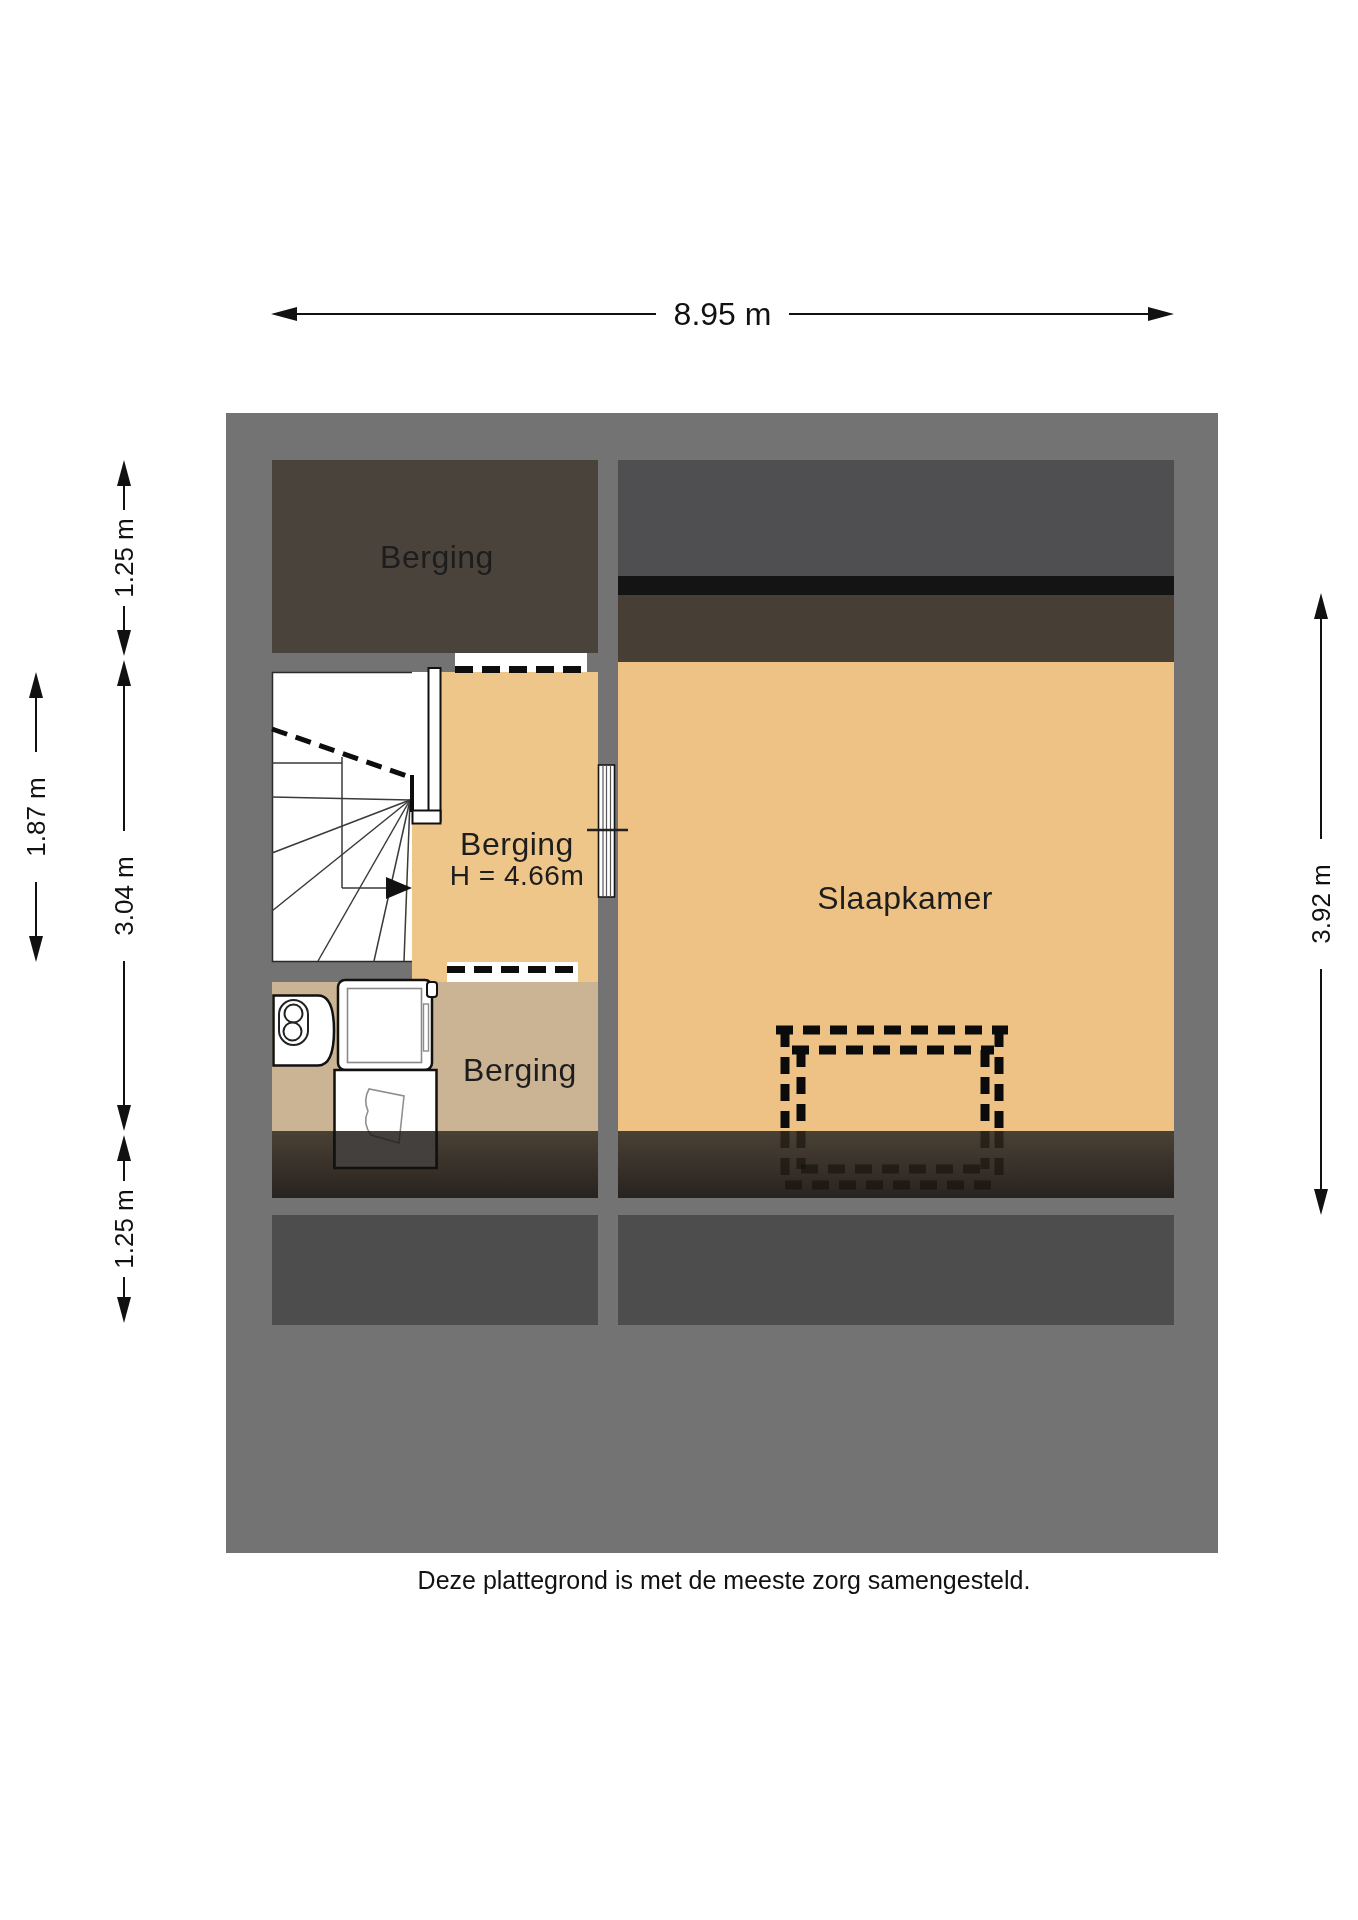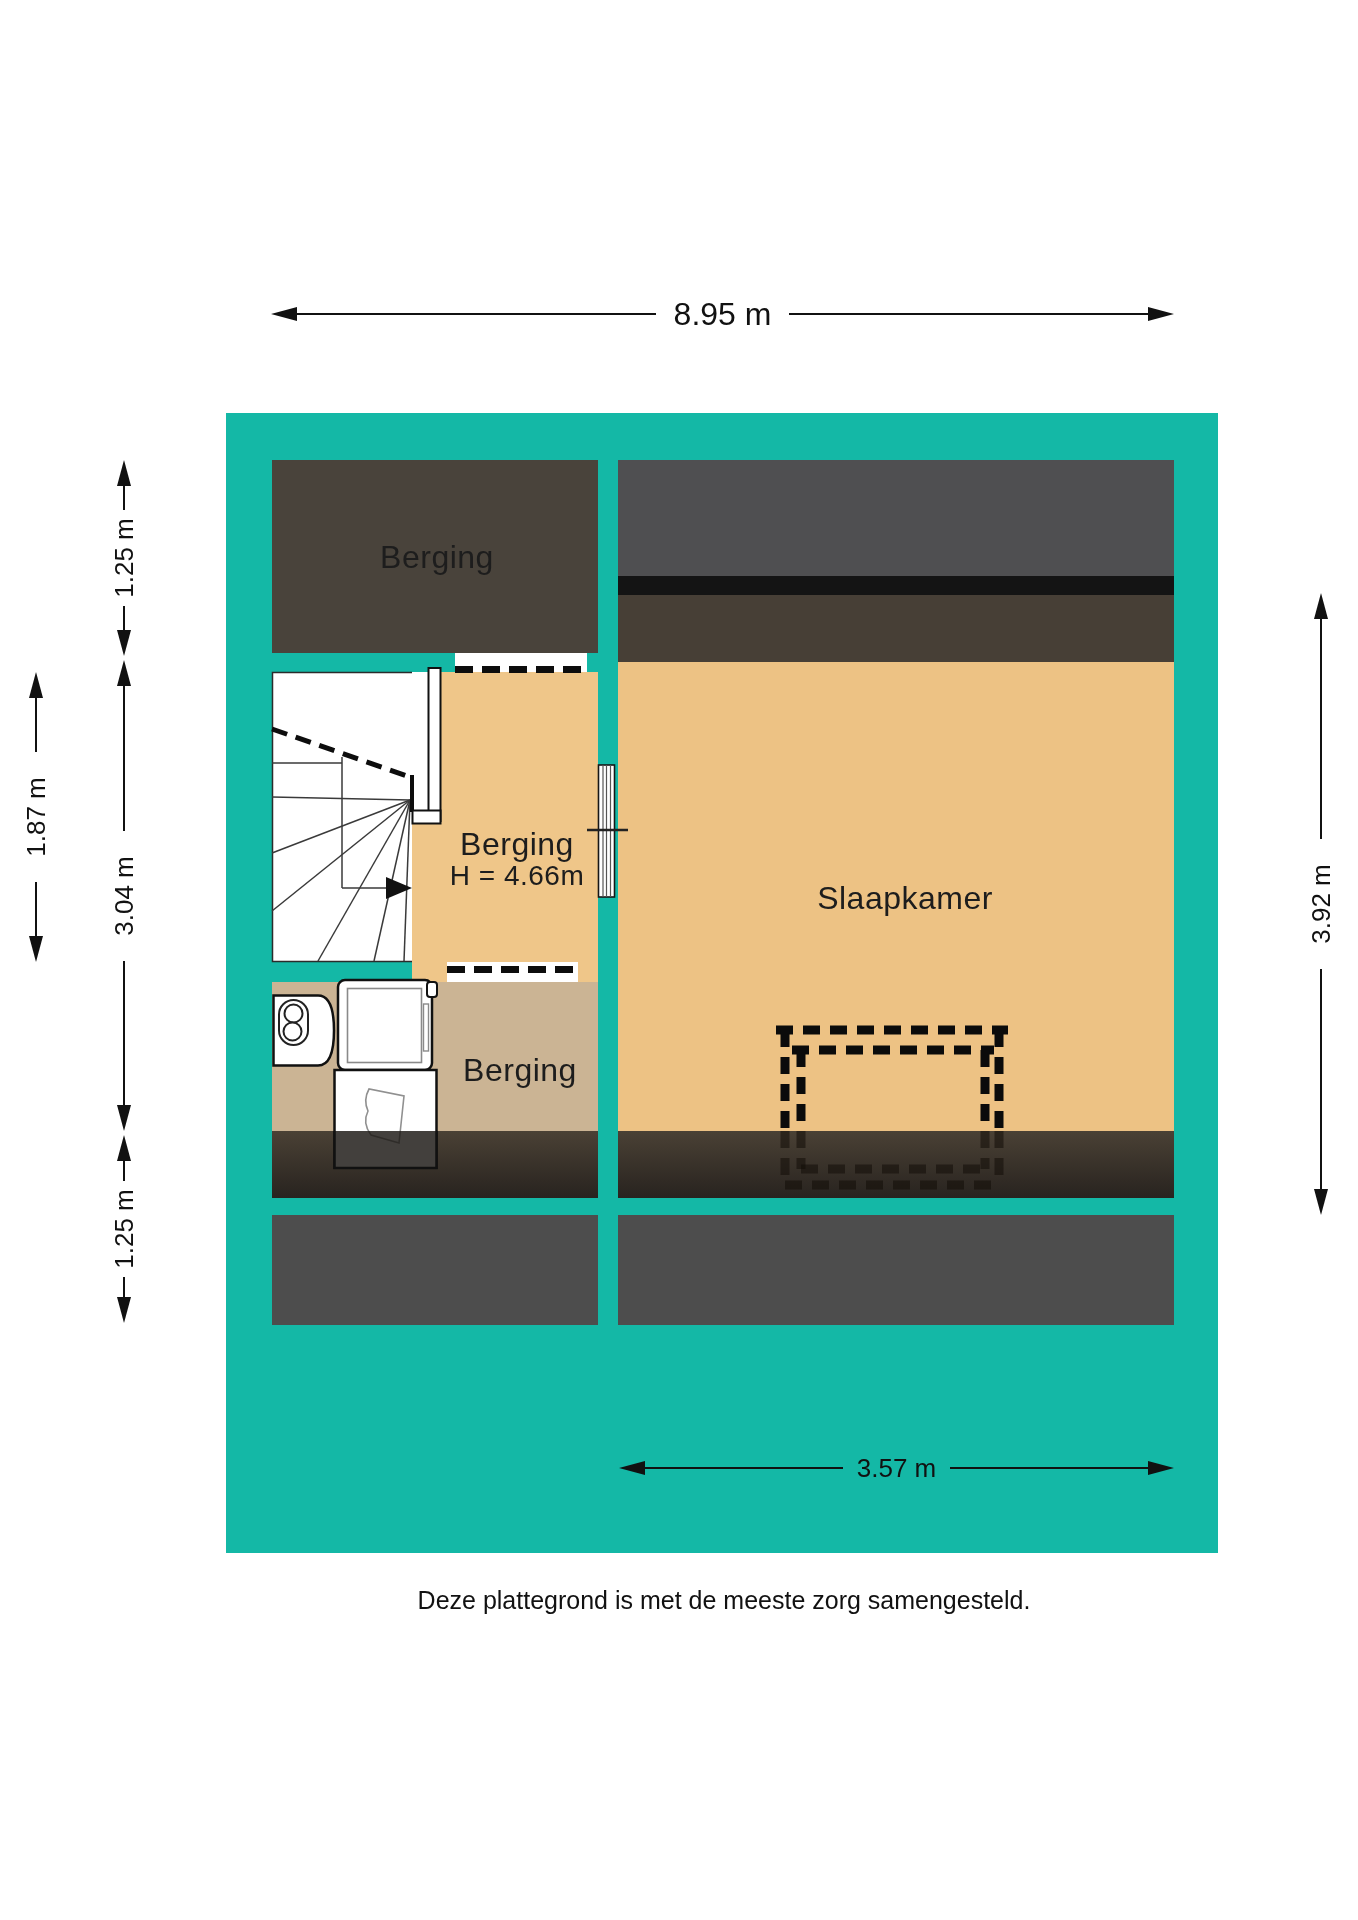--- a/index.html
+++ b/index.html
@@ -2,21 +2,21 @@
 <html><head>
 <meta charset="utf-8">
 <style>
   html,body{margin:0;padding:0;background:#e8e8e8;}
   *{box-sizing:border-box;}
   #page{
     position:relative;width:1358px;height:1920px;background:#ffffff;
     font-family:"Liberation Sans", sans-serif;color:#111;overflow:hidden;margin:0 auto;
   }
   
-  #plan{position:absolute;left:226px;top:413px;width:992px;height:1140px;background:#14b8a6;}
+  #plan{position:absolute;left:226px;top:413px;width:992px;height:1140px;background:#737373;}
   .abs{position:absolute;}
   
   .r-berging-top   {left:46px;  top:47px;  width:326px;height:193px;background:#49433b;}
   .r-attic-gray    {left:392px; top:47px;  width:556px;height:116px;background:#4f4f51;}
   .r-black-strip   {left:392px; top:163px; width:556px;height:19px; background:#141414;}
   .r-brown-strip   {left:392px; top:182px; width:556px;height:67px; background:#473f36;}
   .r-slaapkamer    {left:392px; top:249px; width:556px;height:469px;background:#edc284;}
   .r-overloop      {left:186px; top:259px; width:186px;height:310px;background:#efc689;}
   .r-stairs        {left:46px;  top:259px; width:140px;height:290px;background:#ffffff;}
   .r-stairs-notch  {left:186px; top:259px; width:29px; height:151px;background:#ffffff;}
@@ -44,21 +44,21 @@
   .ah-right{width:0;height:0;border-top:7px solid transparent;border-bottom:7px solid transparent;border-left:26px solid #111;}
   .av-up   {width:0;height:0;border-left:7px solid transparent;border-right:7px solid transparent;border-bottom:26px solid #111;}
   .av-down {width:0;height:0;border-left:7px solid transparent;border-right:7px solid transparent;border-top:26px solid #111;}
   .dim-label{padding:0 14px;font-size:26px;white-space:nowrap;color:#111;}
   .dim-label.big{font-size:32px;padding:0 18px;}
   .dim-vlabel{width:36px;height:130px;position:relative;}
   .dim-vlabel span{position:absolute;left:50%;top:50%;transform:translate(-50%,-50%) rotate(-90deg);
     font-size:26px;white-space:nowrap;color:#111;}
   
   #caption{position:absolute;left:724px;top:1566px;transform:translateX(-50%);
-    text-align:right;font-size:25px;line-height:28px;color:#111;white-space:nowrap;margin-top:20px;}
+    text-align:right;font-size:25px;line-height:28px;color:#111;white-space:nowrap;}
 </style>
 </head>
 <body>
 
 <div id="page">
 
   <div id="plan">
 
     <div class="abs r-berging-top"></div>
     <div class="abs r-attic-gray"></div>
@@ -156,27 +156,20 @@
   </div>
 
   <div class="dim-h" style="left:271px;top:296px;width:903px;">
     <div class="ah-left"></div>
     <div class="hline"></div>
     <div class="dim-label big">8.95 m</div>
     <div class="hline"></div>
     <div class="ah-right"></div>
   </div>
 
-  <div class="dim-h" style="left:619px;top:1450px;width:555px;">
-    <div class="ah-left"></div>
-    <div class="hline"></div>
-    <div class="dim-label">3.57 m</div>
-    <div class="hline"></div>
-    <div class="ah-right"></div>
-  </div>
 
   <div class="dim-v" style="left:106px;top:460px;height:196px;">
     <div class="av-up"></div>
     <div class="vline"></div>
     <div class="dim-vlabel" style="height:96px;">
         <span>1.25 m</span>
       </div>
     <div class="vline"></div>
     <div class="av-down"></div>
   </div>

